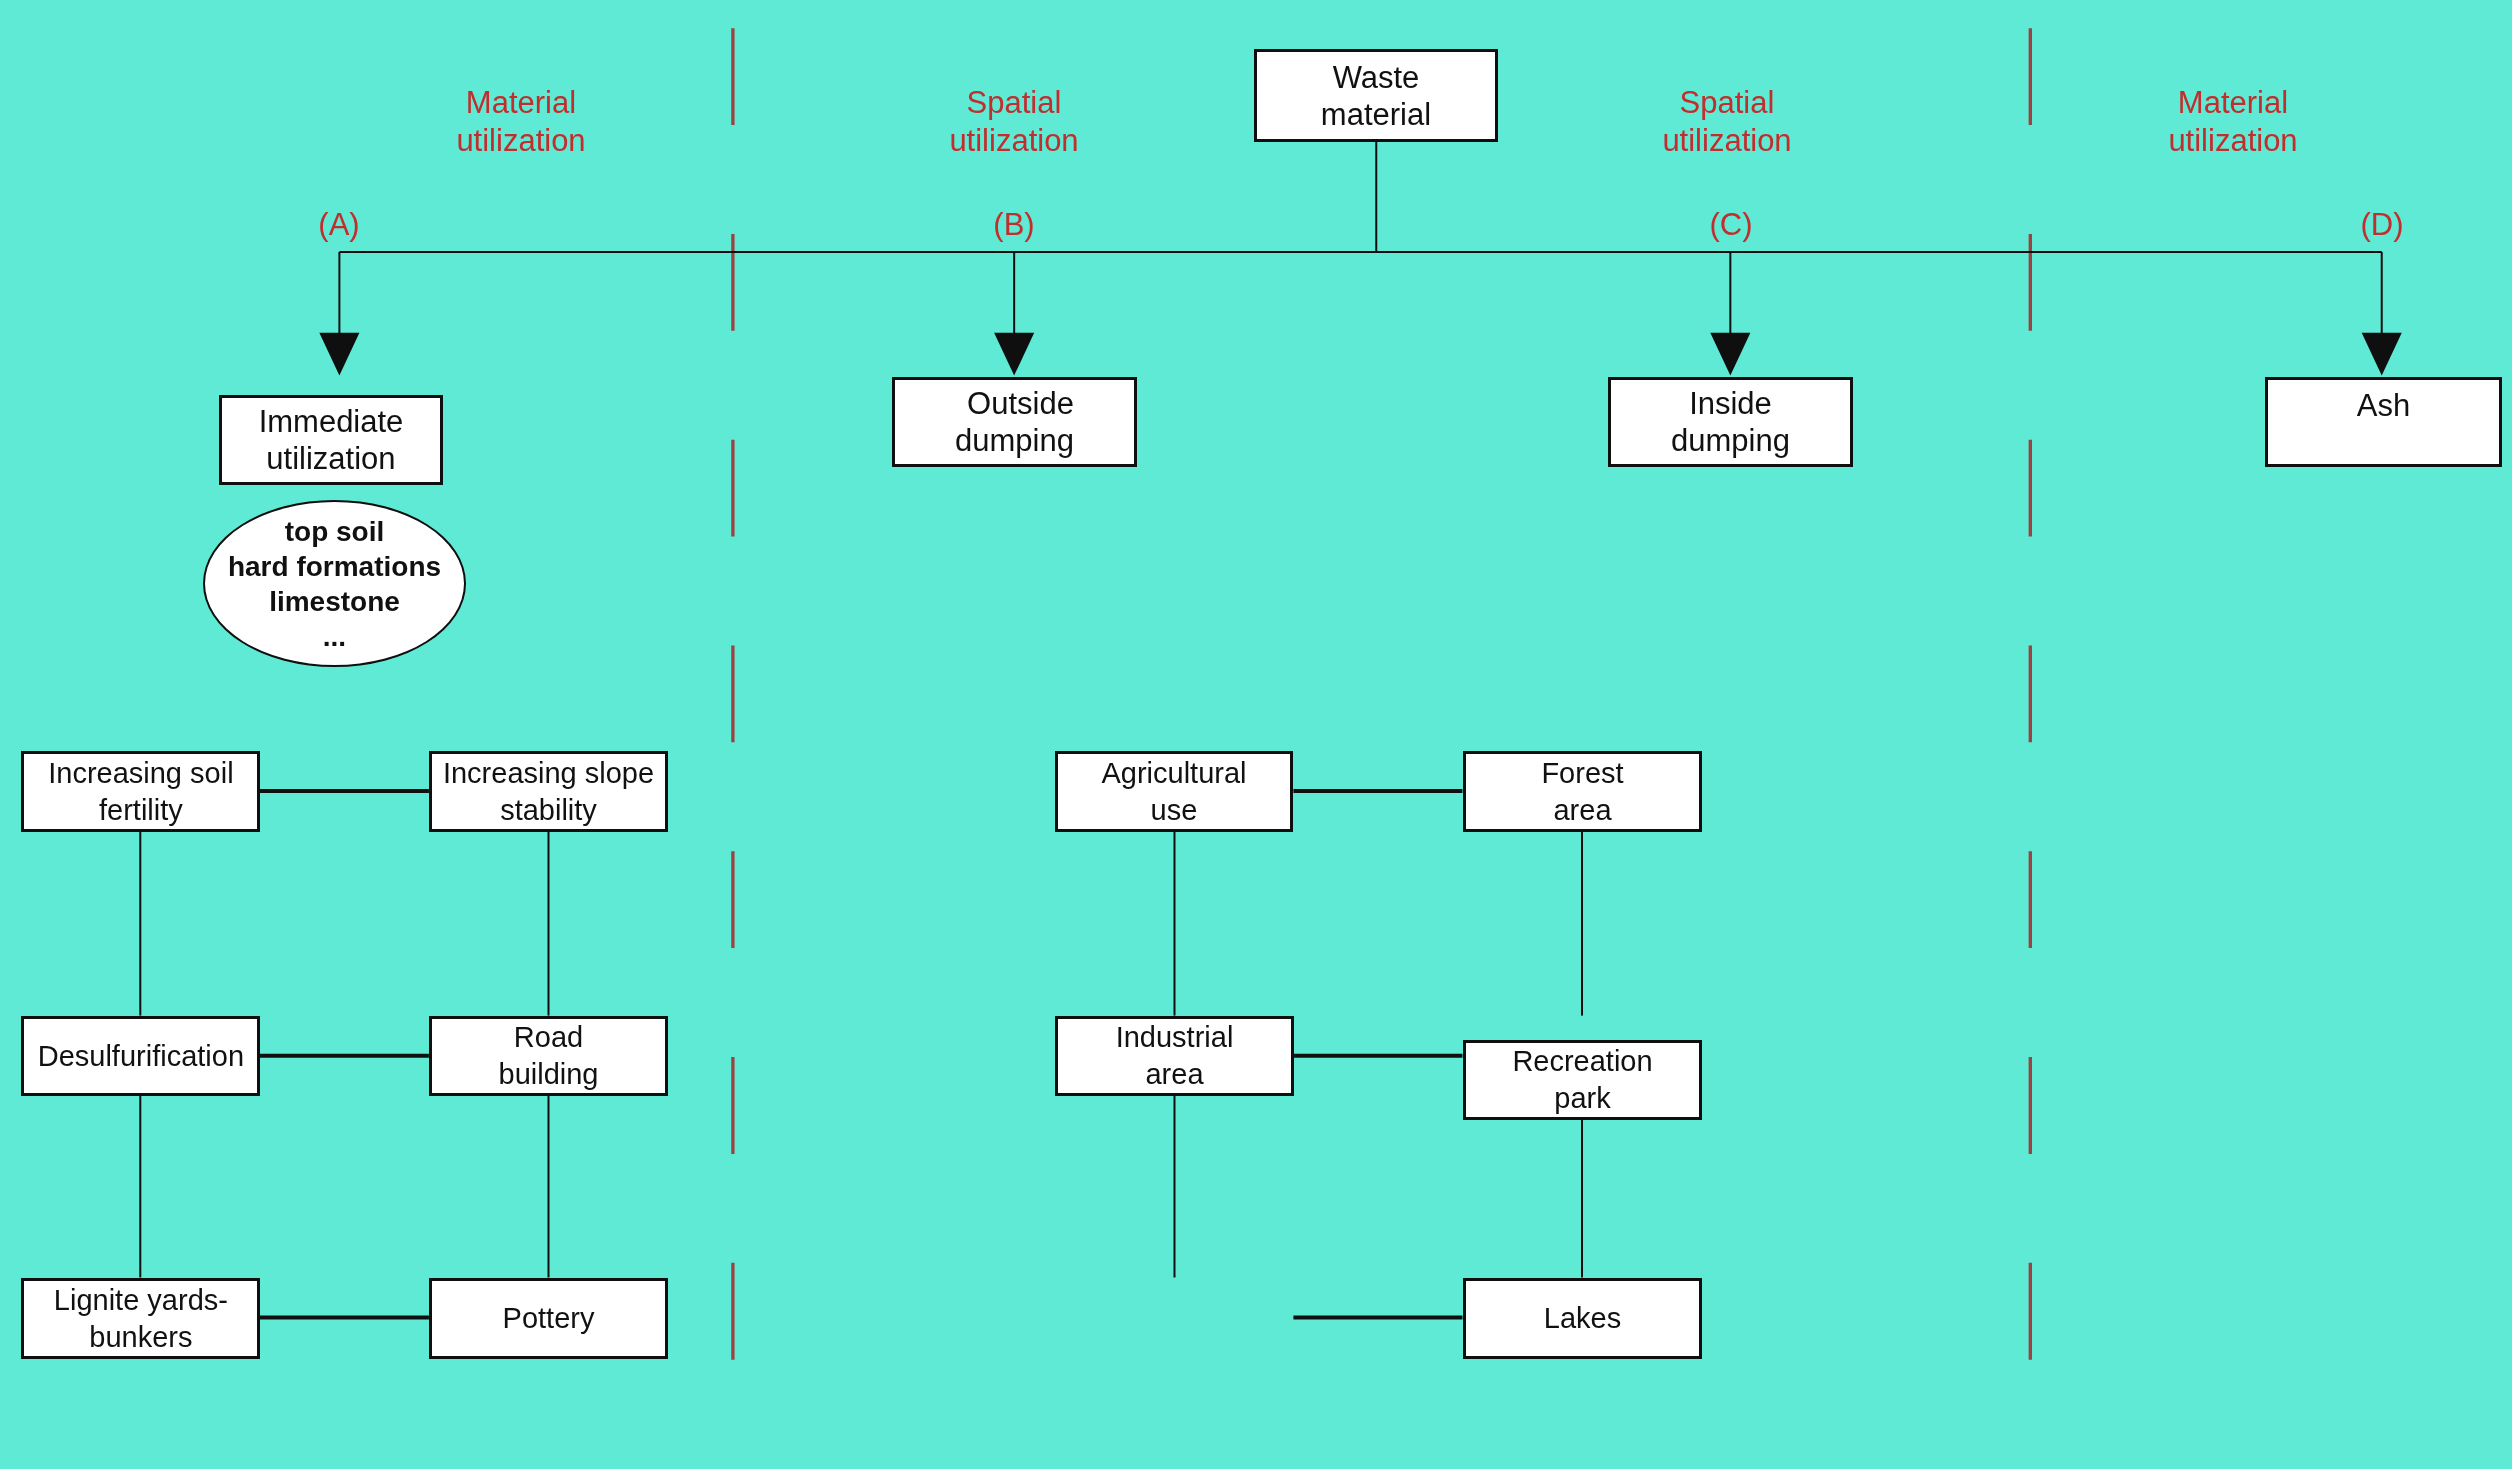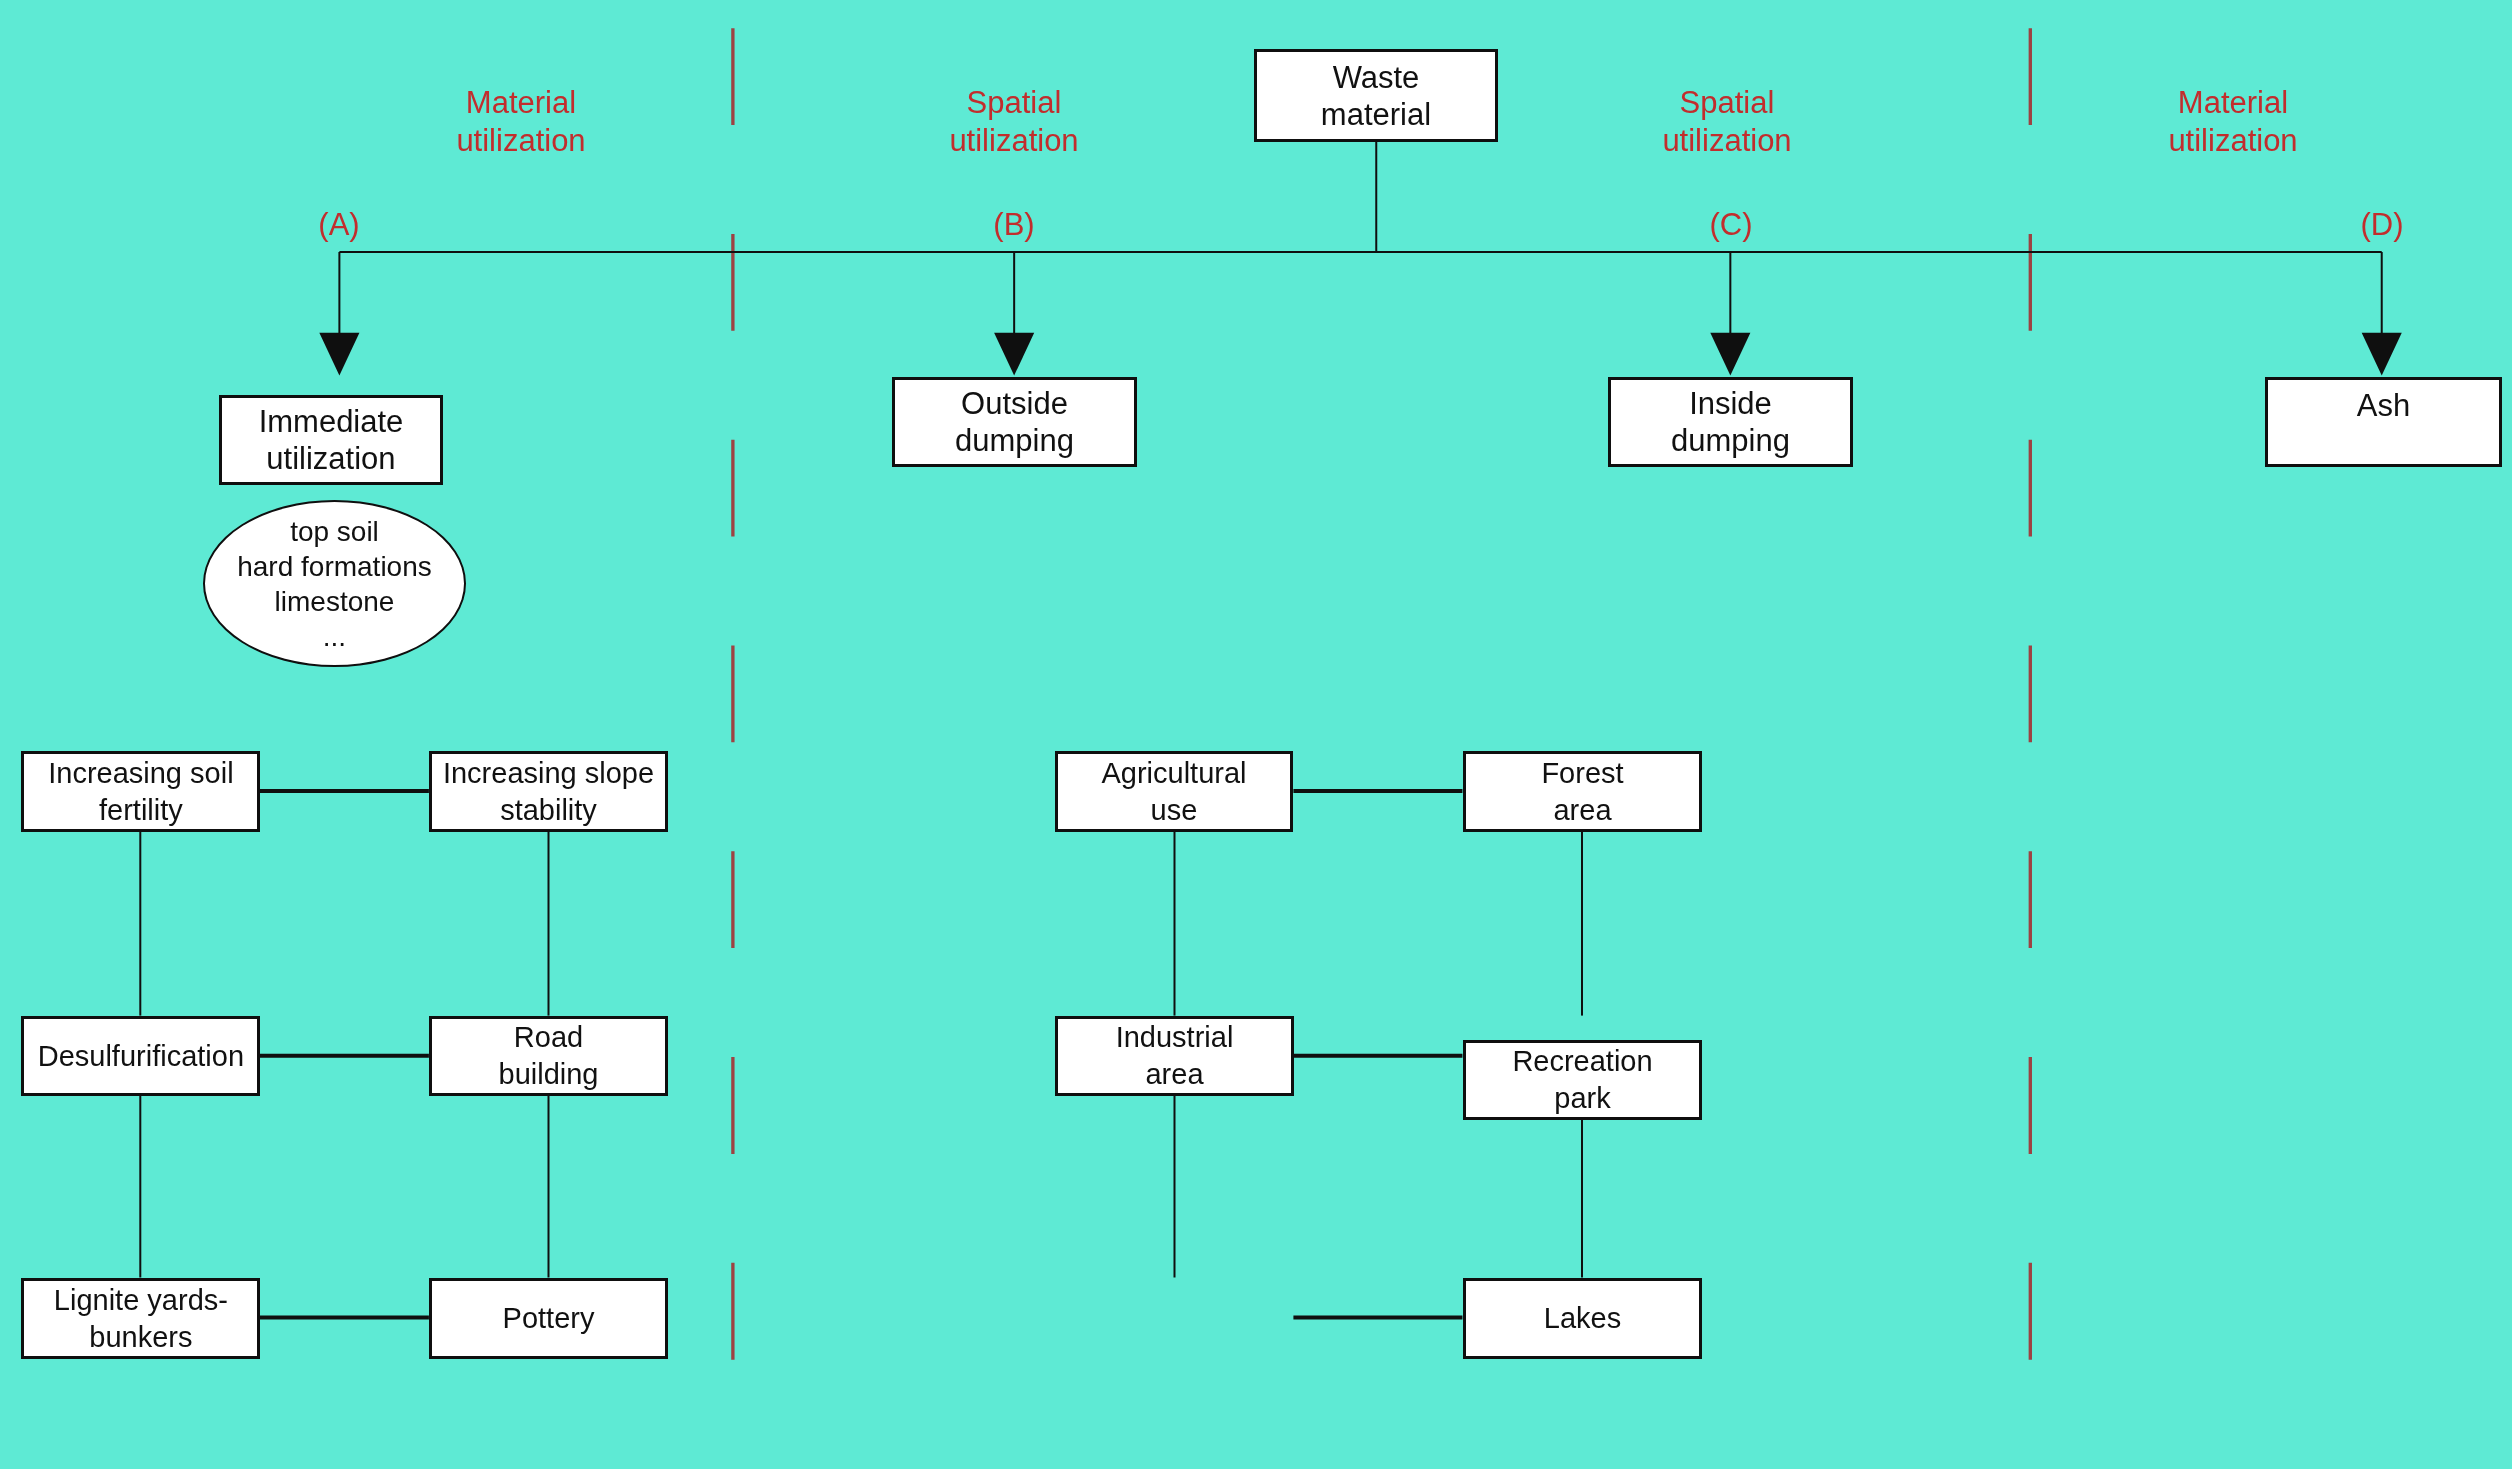--- a/index.html
+++ b/index.html
@@ -51,20 +51,21 @@
     border-radius: 50%;
     display: flex;
     align-items: center;
     justify-content: center;
     text-align: center;
     white-space: pre-line;
   }
   .ellipse.small-text {
     font-size: 28px;
     line-height: 35px;
+    font-weight: bold;
   }
   .ellipse.mid-text {
     font-size: 29px;
     line-height: 36px;
   }
   .cat-label {
     position: absolute;
     transform: translateX(-50%);
     text-align: center;
     white-space: pre-line;
@@ -133,21 +134,21 @@
   <div class="tag-label" style="left:339px;  top:207px;">(A)</div>
   <div class="tag-label" style="left:1014px; top:207px;">(B)</div>
   <div class="tag-label" style="left:1731px; top:207px;">(C)</div>
   <div class="tag-label" style="left:2382px; top:207px;">(D)</div>
 
   <div class="box top-row" style="left:1254px; top:49px; width:244px; height:93px;">Waste
 material</div>
 
   <div class="box top-row" style="left:219px; top:395px; width:224px; height:90px;">Immediate
 utilization</div>
-  <div class="box top-row" style="left:892px; top:377px; width:245px; height:90px;">Outside
+  <div class="box top-row" style="left:892px; top:377px; width:245px; height:90px;text-align:right;">Outside
 dumping</div>
   <div class="box top-row" style="left:1608px; top:377px; width:245px; height:90px;">Inside
 dumping</div>
   <div class="box top-row text-top" style="left:2265px; top:377px; width:237px; height:90px;">Ash</div>
 
   <div class="ellipse small-text" style="left:203px; top:500px; width:263px; height:167px;">top soil
 hard formations
 limestone
 ...</div>
 

